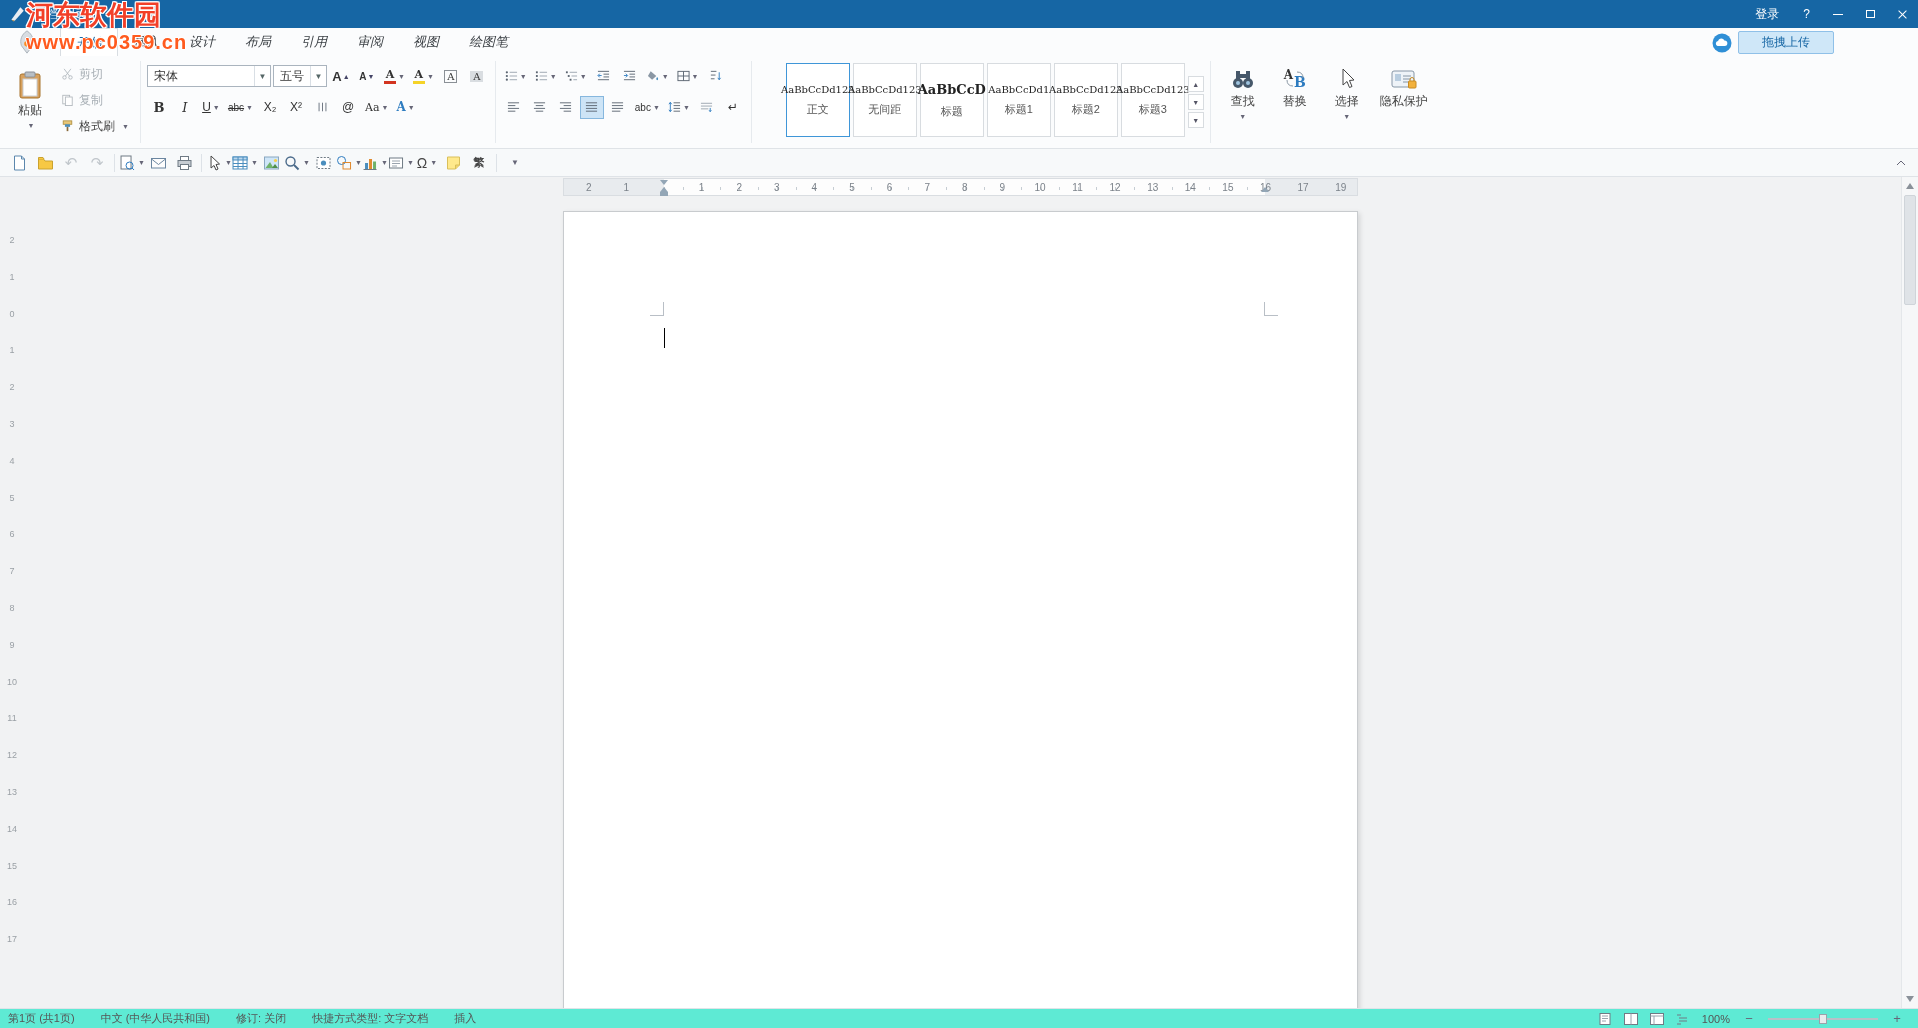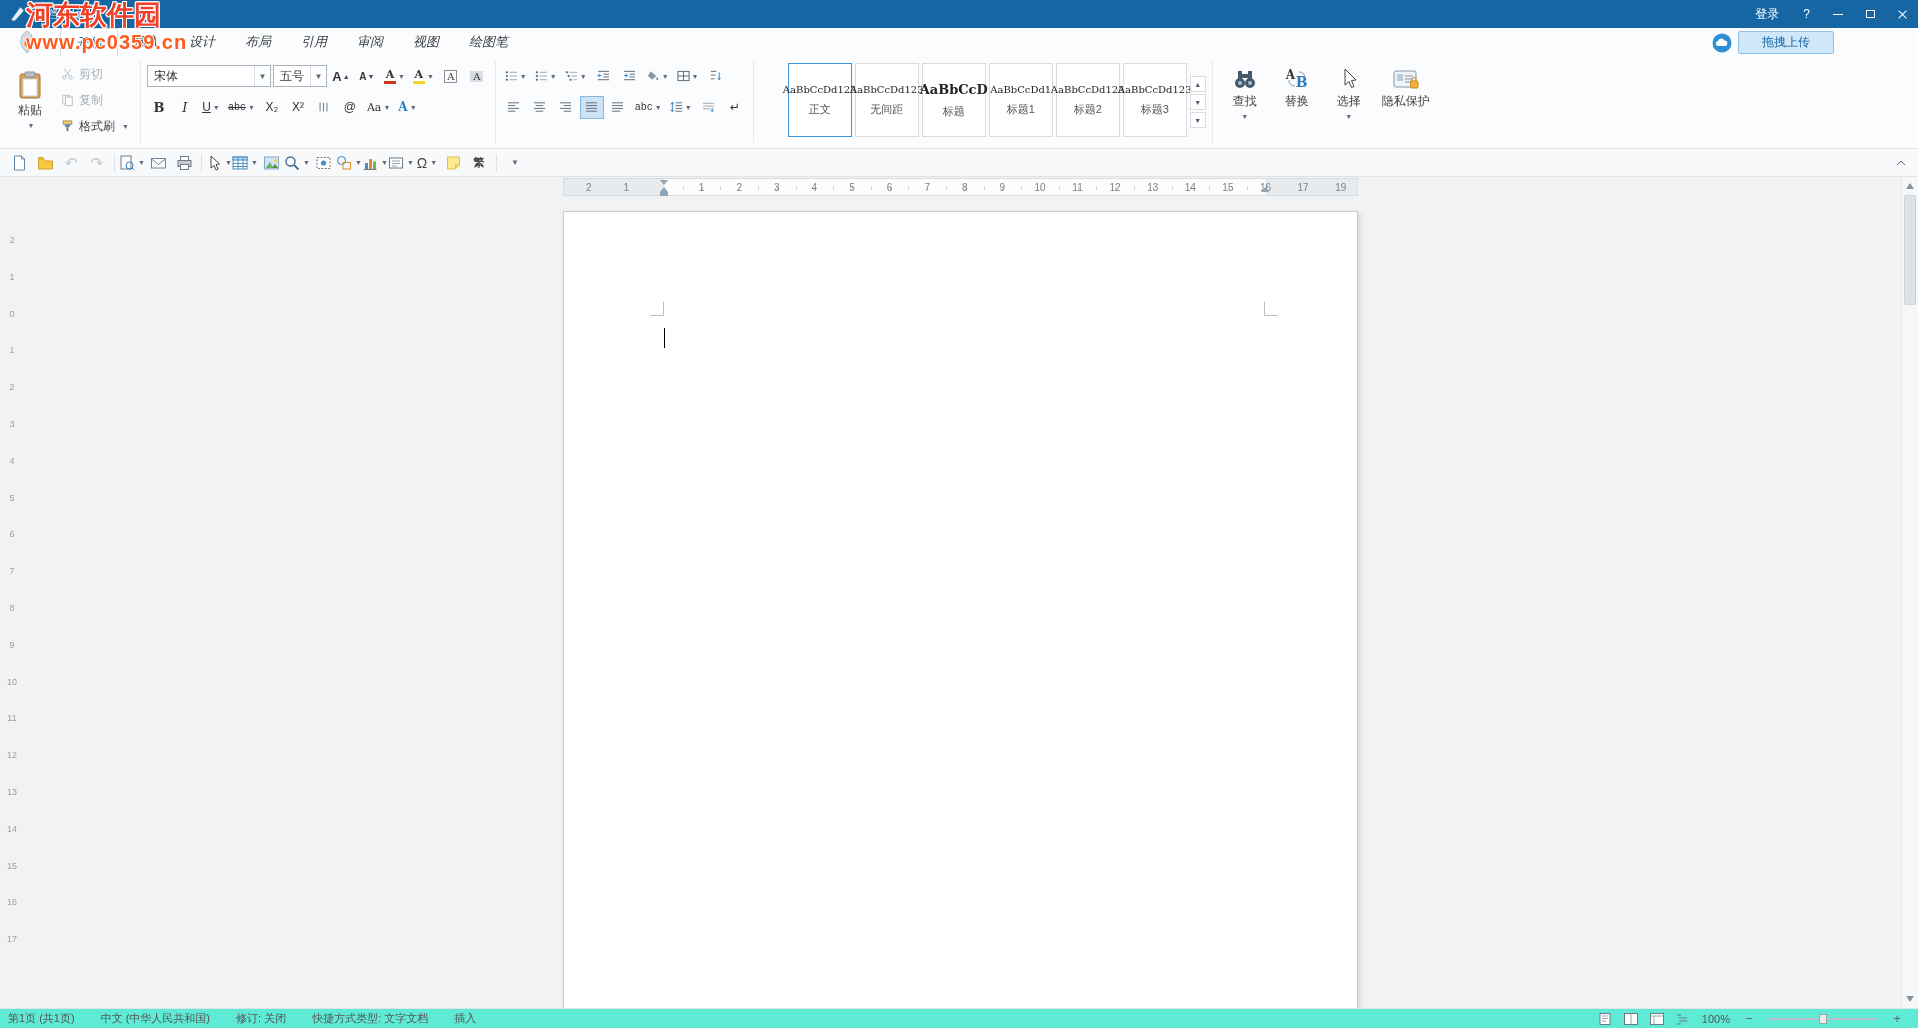--- a/index.html
+++ b/index.html
@@ -52,21 +52,21 @@
   .combo .cval { flex:1; padding-left:6px; }
   .combo .carr { width:16px; align-self:stretch; border-left:1px solid #d9dfe5; display:flex; align-items:center; justify-content:center; font-size:8px; color:#566; }
   .w-family { width:124px; } .w-size { width:54px; }
 
   .tbtn { min-width:24px; height:23px; display:flex; align-items:center; justify-content:center; font-size:12px; color:#333; border:1px solid transparent; padding:0 2px; }
   .tbtn.active { background:#cde4f6; border-color:#86b7de; }
   .dd { font-size:7px; color:#667; margin-left:2px; }
   .serifB { font-family:"DejaVu Serif",serif; font-weight:bold; font-size:13px; }
   .serifI { font-family:"DejaVu Serif",serif; font-style:italic; font-size:13px; }
   .undl { text-decoration:underline; }
-  .strk { text-decoration:line-through; font-size:10px;font-family:Liberation Mono, monospace; }
+  .strk { text-decoration:line-through; font-size:10px; }
   .growA { font-size:13px; font-weight:bold; } .shrinkA { font-size:10px; font-weight:bold; }
   .tinyarr { font-size:7px; color:#446; margin-left:1px; }
   .colorA { display:flex; flex-direction:column; align-items:center; line-height:1; }
   .colorA b { font-size:11px; font-family:"DejaVu Serif",serif; }
   .bar-red { width:12px; height:3px; background:#d23420; margin-top:1px; }
   .bar-yel { width:12px; height:3px; background:#f5d328; margin-top:1px; }
   .boxA { border:1px solid #8a9096; padding:0 2px; font-size:10px; font-family:"DejaVu Serif",serif; }
   .shadA { background:#d9dde1; padding:0 3px; font-size:10px; font-family:"DejaVu Serif",serif; }
   .caseAa { font-size:11px; font-family:"DejaVu Serif",serif; }
   .fxA { font-size:12px; font-family:"DejaVu Serif",serif; font-weight:bold; color:#2e7cc0; }

